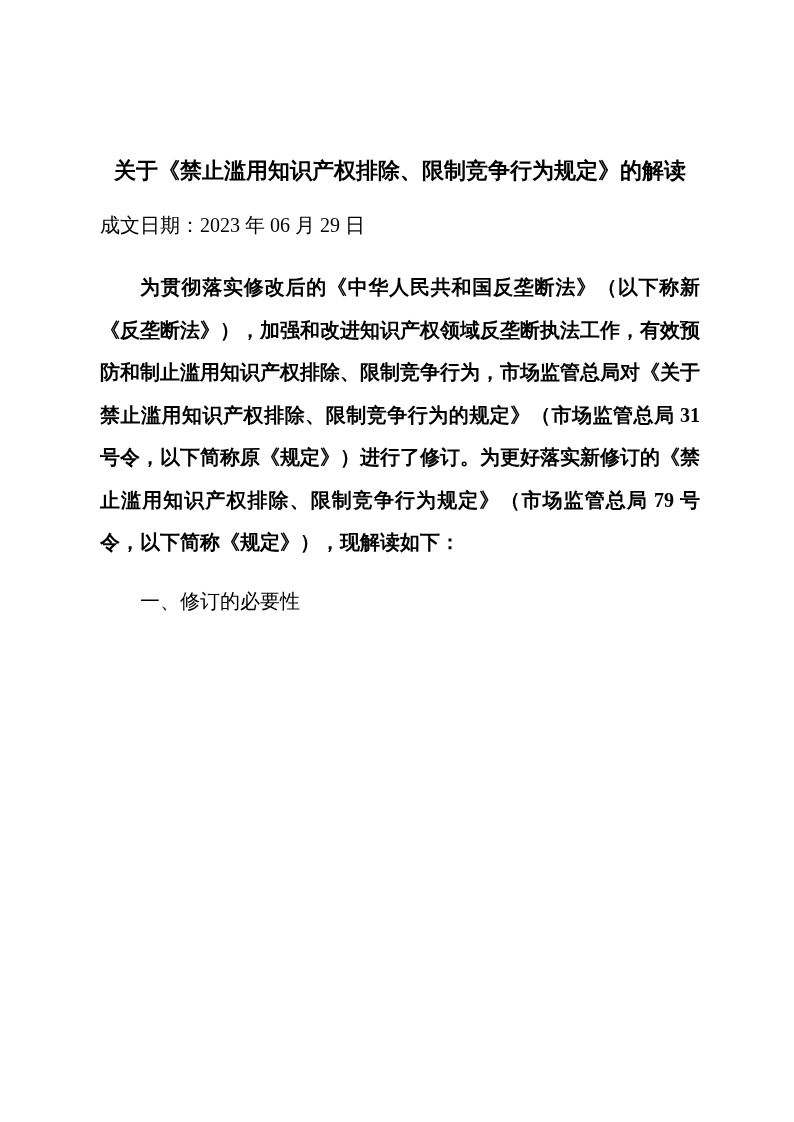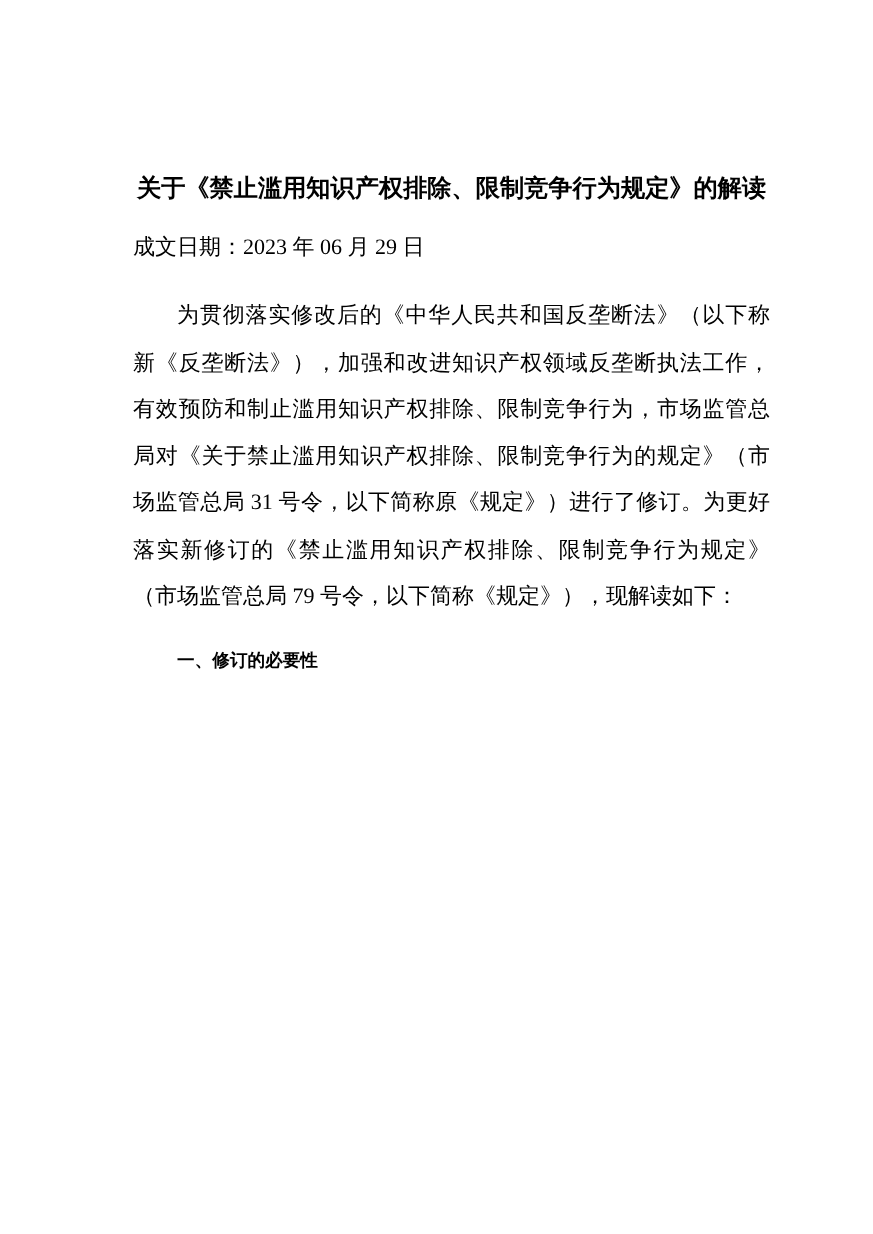--- a/index.html
+++ b/index.html
@@ -6,21 +6,20 @@
   html, body { margin: 0; padding: 0; background: #ffffff; }
   .page {
     position: relative;
     width: 794px;
     height: 1122px;
     margin: 0 auto;
     background: #ffffff;
     color: #000000;
     font-family: "Liberation Serif", "DejaVu Serif", serif;
     overflow: hidden;
-    padding-left: 21px;
   }
   .content {
     padding-left: 100px;
     padding-right: 94px;
   }
   .doc-title {
     margin: 0;
     margin-top: 149px;
     font-size: 22px;
     line-height: 43px;
@@ -35,27 +34,27 @@
     line-height: 43px;
     text-align: left;
   }
   .para {
     margin: 0;
     font-size: 20px;
     line-height: 42.5px;
     text-align: justify;
     text-indent: 40px;
   }
-  .intro-para   { margin-top: 19px; }
+  .intro-para   { margin-top: 19px; font-weight: bold; }
   .sec-heading  {
     margin: 0;
     margin-top: 16px;
-    font-size: 16px;
+    font-size: 20px;
     line-height: 42.5px;
-    font-weight: bold;
+    font-weight: normal;
     text-indent: 40px;
   }
   .sec-para     { margin-top: 15px; }
   .subsec-para  { margin-top: 15px; }
   .bold { font-weight: bold; }
 </style>
 </head>
 <body>
 
 <div class="page">

